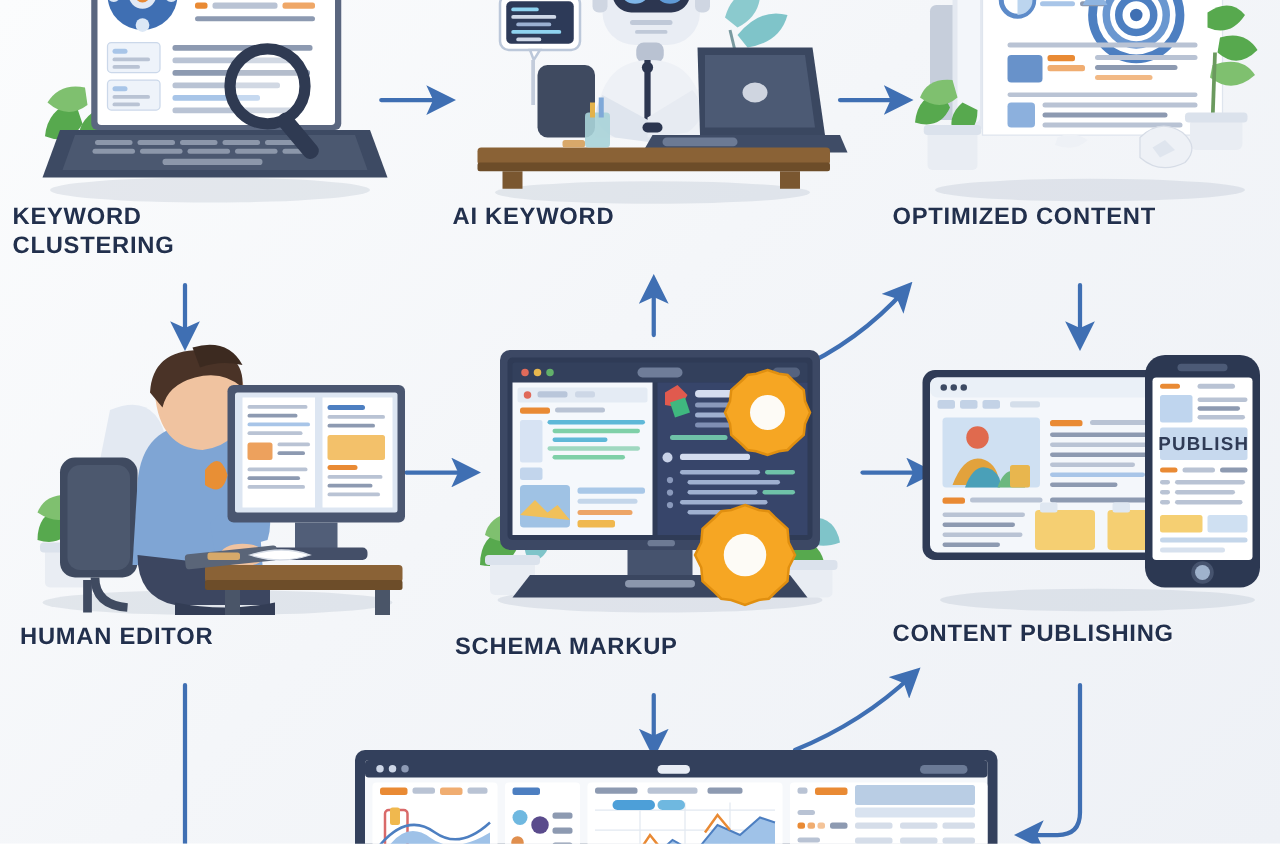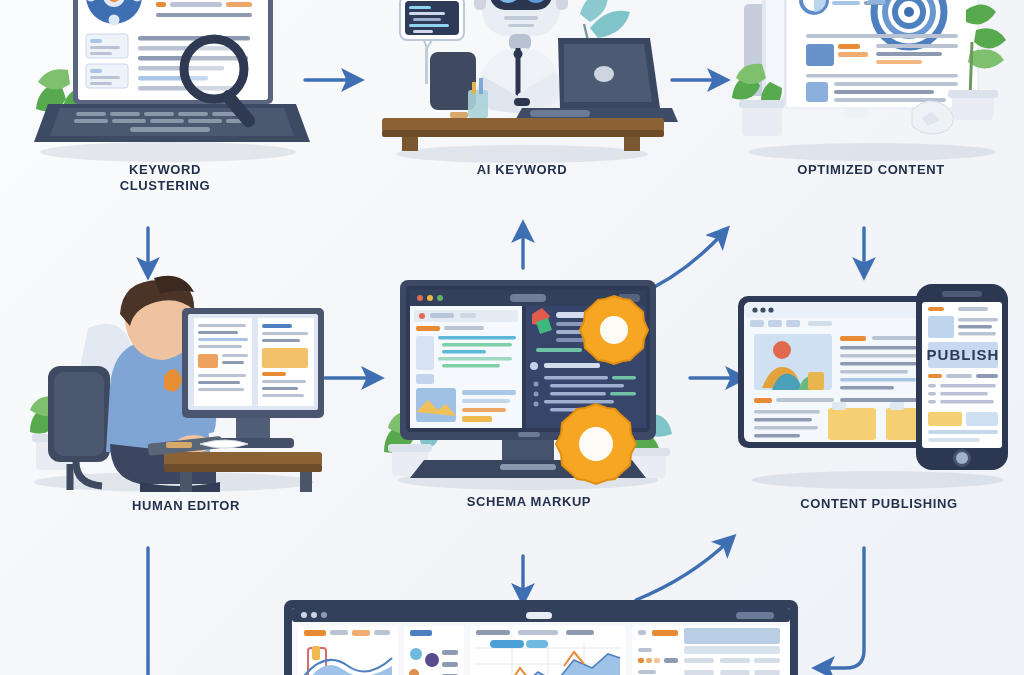--- a/index.html
+++ b/index.html
@@ -9,23 +9,23 @@
     overflow: hidden;
   }
   #canvas {
     position: relative;
     width: 1024px; height: 675px;
     background: linear-gradient(135deg, #fbfcfd 0%, #f4f6f9 45%, #eef1f6 100%);
   }
   .node { position: absolute; }
   .node-label {
     position: absolute;
-    text-align: center;
+    text-align: left;
     font-weight: bold;
-    font-size: 13px;
+    font-size: 19px;
     letter-spacing: 0.6px;
     color: #22304d;
     line-height: 1.22;
     white-space: pre-line;
     text-shadow: 0 1px 1px rgba(255,255,255,.8);
   }
   .art { position: absolute; }
   svg.art { overflow: visible; }
   .arrow-layer { position: absolute; left: 0; top: 0; width: 1024px; height: 675px; }
   .paper { fill: #ffffff; }
@@ -348,21 +348,21 @@
         <rect x="222" y="142" width="34" height="22" fill="#515e78"></rect>
         <rect x="200" y="162" width="80" height="10" rx="4" fill="#444f68"></rect>
       </g>
 
       <rect x="134" y="164" width="74" height="12" rx="3" fill="#5a6578" transform="rotate(-6 170 170)"></rect>
       <path d="M186 168 q26 -8 48 0 q-24 8 -48 0 z" fill="#ffffff" stroke="#d6dce6"></path>
 
       <path d="M150 100 q12 -16 18 4 q-4 18 -18 8 z" fill="#e88f35"></path>
       <rect x="152" y="166" width="26" height="6" rx="2" fill="#d6a96a"></rect>
     </svg>
-    <div class="node-label" style="left:12px;top:222px;width:320px;">HUMAN EDITOR</div>
+    <div class="node-label" style="left:2px;top:222px;width:320px;">HUMAN EDITOR</div>
   </div>
 
   <div class="node" style="left:378px;top:272px;">
     <svg class="art" width="300" height="220" viewBox="0 0 300 220">
       <ellipse class="shadow-el" cx="150" cy="208" rx="130" ry="10"></ellipse>
 
       <g>
         <path class="leaf" d="M28 150 q-22 6 -22 30 q22 4 30 -14 z"></path>
         <path class="leaf2" d="M38 138 q-24 0 -28 18 q20 12 34 -2 z"></path>
         <path class="teal" d="M48 146 q-12 16 -2 32 q18 -4 16 -26 z"></path>
@@ -441,21 +441,21 @@
 
       <g transform="translate(236,58)">
         <path d="M0,-34 L9,-31 L16,-30 L20,-26 L29,-18 L30,-9 L34,0 L30,9 L29,18 L20,26 L16,30 L9,31 L0,34 L-9,31 L-16,30 L-20,26 L-29,18 L-30,9 L-34,0 L-30,-9 L-29,-18 L-20,-26 L-16,-30 L-9,-31 Z" fill="#f6a623" stroke="#e08f10" stroke-width="2"></path>
         <circle cx="0" cy="0" r="14" fill="#fdfbf6"></circle>
       </g>
       <g transform="translate(218,172)">
         <path d="M0,-40 L11,-36 L19,-35 L24,-30 L34,-21 L35,-10 L40,0 L35,10 L34,21 L24,30 L19,35 L11,36 L0,40 L-11,36 L-19,35 L-24,30 L-34,21 L-35,10 L-40,0 L-35,-10 L-34,-21 L-24,-30 L-19,-35 L-11,-36 Z" fill="#f6a623" stroke="#e08f10" stroke-width="2"></path>
         <circle cx="0" cy="0" r="17" fill="#fdfbf6"></circle>
       </g>
     </svg>
-    <div class="node-label" style="left:-14px;top:222px;width:330px;">SCHEMA MARKUP</div>
+    <div class="node-label" style="left:-14px;top:234px;width:330px;">SCHEMA MARKUP</div>
   </div>
 
   <div class="node" style="left:728px;top:280px;">
     <svg class="art" width="296" height="210" viewBox="0 0 296 210">
       <ellipse class="shadow-el" cx="150" cy="200" rx="126" ry="9"></ellipse>
 
       <rect x="10" y="16" width="214" height="152" rx="10" fill="#2f3b56"></rect>
       <rect x="16" y="22" width="202" height="140" rx="6" fill="#f4f7fb"></rect>
       <rect x="16" y="22" width="202" height="16" rx="6" fill="#eaf0f7"></rect>
       <circle cx="27" cy="30" r="2.6" fill="#3d4a63"></circle>

